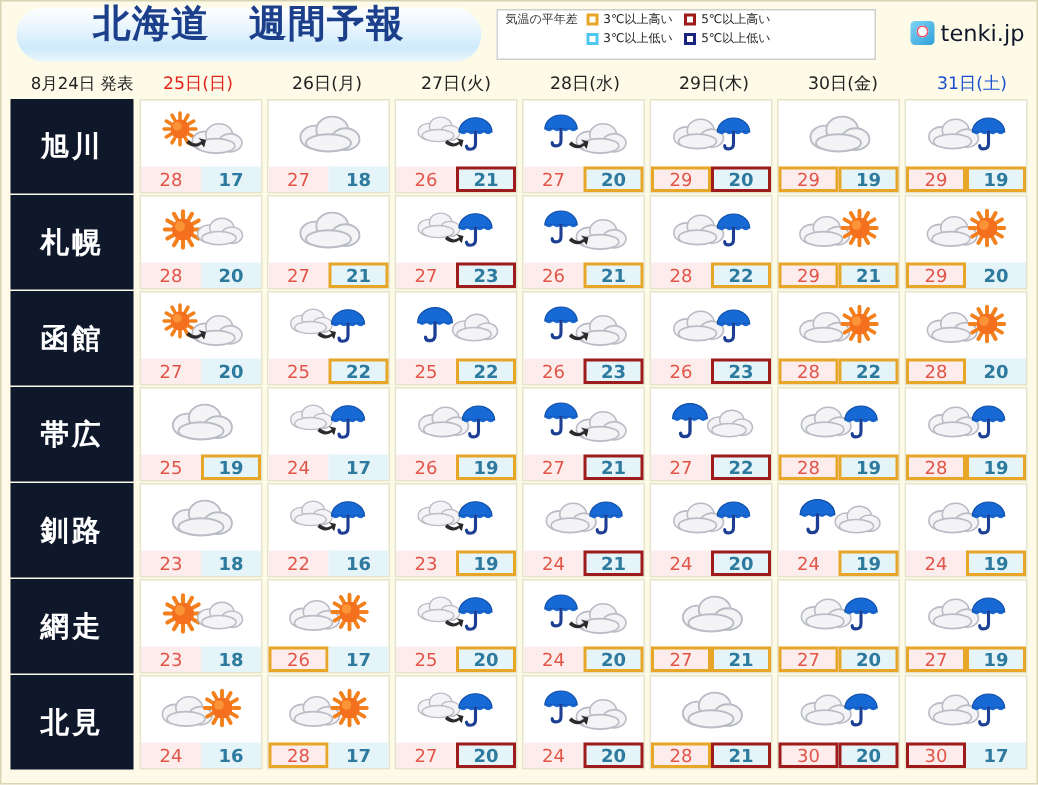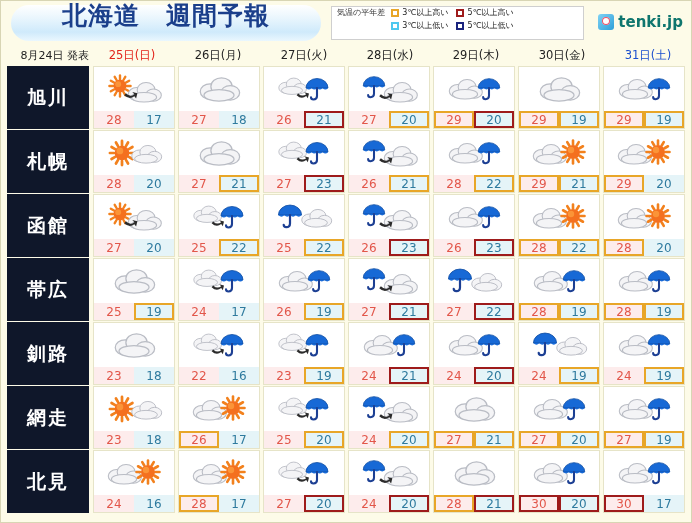--- a/index.html
+++ b/index.html
@@ -33,21 +33,21 @@
   .legend-title{font-size:8px;color:#333;white-space:nowrap;margin-right:6px;}
   .legend-grid{display:grid;grid-template-columns:auto auto;grid-gap:2px 8px;}
   .legend-item{display:flex;align-items:center;font-size:8px;color:#222;white-space:nowrap;}
   .sw{width:8px;height:8px;border:2px solid #000;background:#fff;margin-right:3px;box-sizing:border-box;}
   .logo{position:absolute;right:8px;top:12px;display:flex;align-items:center;}
   .logo-mark{width:16px;height:16px;border-radius:3px;
     background:linear-gradient(135deg,#7fd3f5,#2f9fd8);
     position:relative;margin-right:4px;}
   .logo-mark:after{content:"";position:absolute;left:4px;top:3px;width:8px;height:8px;
     border-radius:50%;background:#fff;box-shadow:0 0 0 1px #e8546a inset;}
-  .logo-text{font-size:15px;font-weight:bold;color:#0f766e;}
+  .logo-text{font-size:15px;font-weight:normal;color:#0f172a;}
 
   
   .daterow{display:flex;height:22px;align-items:center;}
   .obs{width:88px;text-align:right;font-size:11px;color:#222;}
   .dcell{flex:1;text-align:center;font-size:11.5px;color:#222;}
   .dcell.sun{color:#e2231a;}
   .dcell.sat{color:#1b4fce;}
 
   
   .table{margin:0 6px;}
@@ -61,21 +61,21 @@
   .cells{flex:1;display:flex;gap:3px;}
   .cell{
     flex:1;background:#ffffff;border:1px solid #e6e4c8;box-sizing:border-box;
     display:flex;flex-direction:column;
   }
   .icon{flex:1;display:flex;align-items:center;justify-content:center;padding-top:2px;}
   .temps{display:flex;height:17px;}
   .t{flex:1;display:flex;align-items:center;justify-content:center;
      font-size:12px;box-sizing:border-box;border:2px solid transparent;}
   .tmax{background:#fdecec;color:#e2564a;}
-  .tmin{background:#e5f4f8;color:#2e7a9e;}
+  .tmin{background:#e5f4f8;color:#2e7a9e;font-weight:bold;}
   .hi3{border-color:#e8a628 !important;}
   .hi5{border-color:#9e1b1b !important;}
   svg.wi{width:60px;height:34px;display:block;}
 </style>
 </head>
 <body>
 
 <div class="page">
 
   <div class="header">

